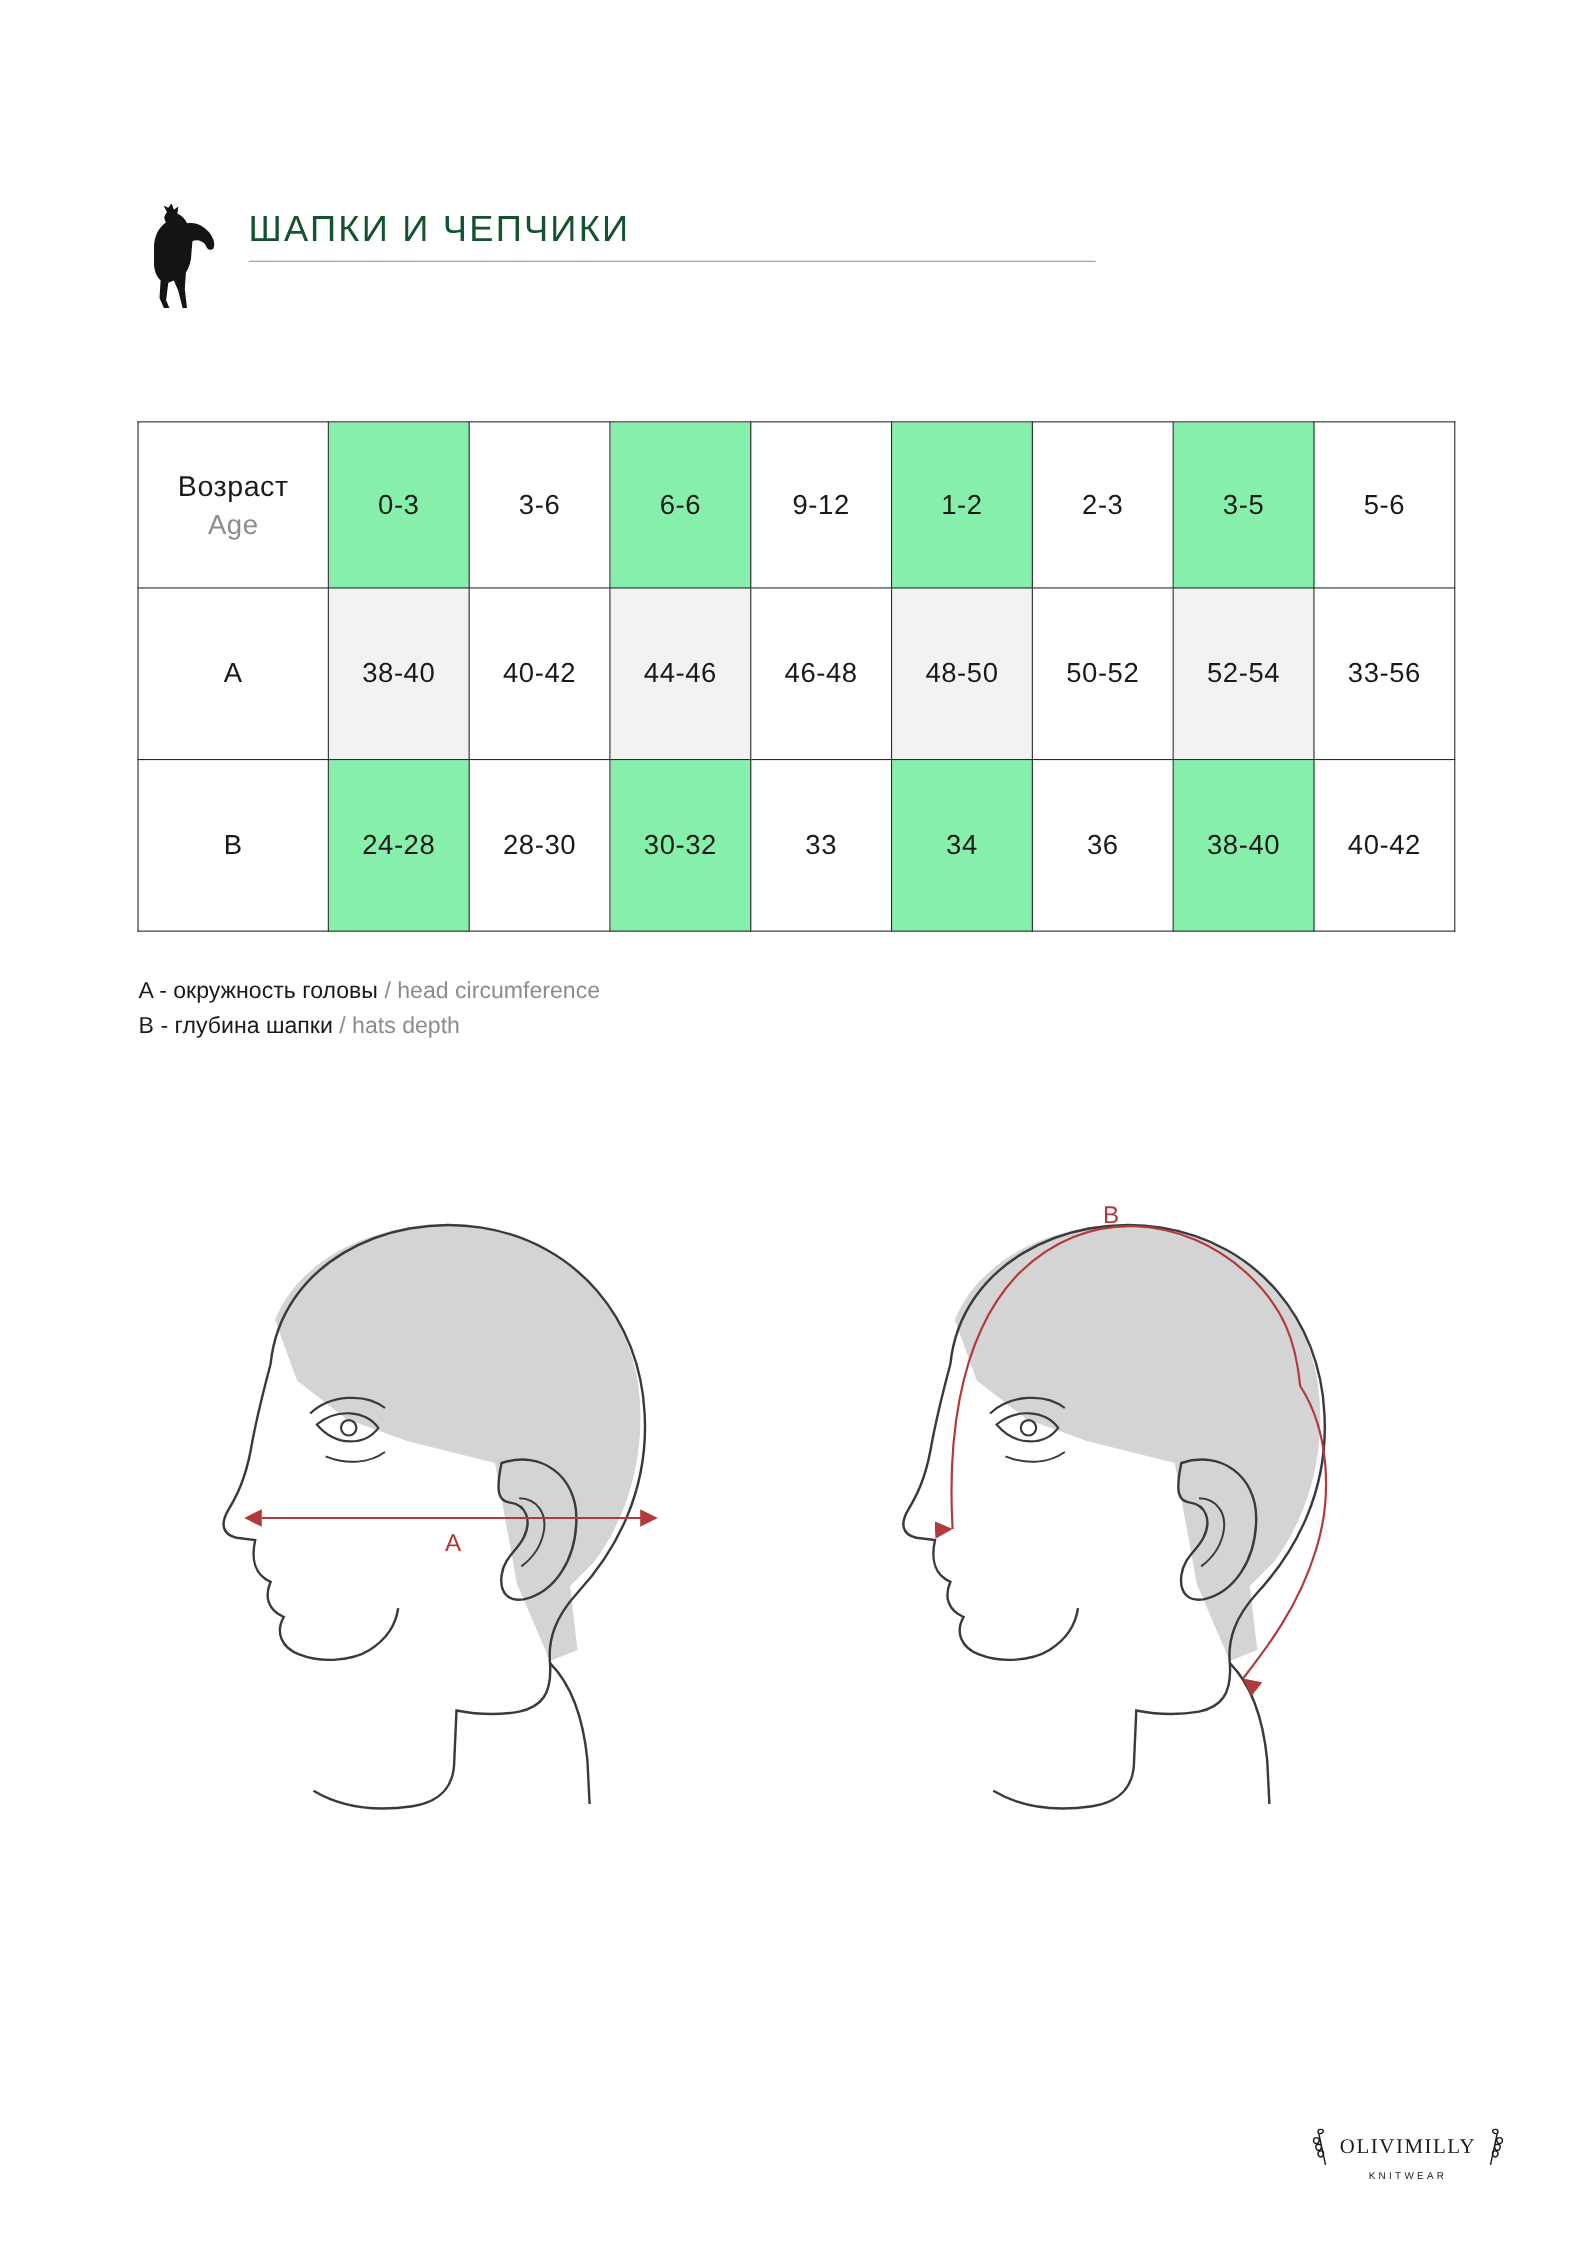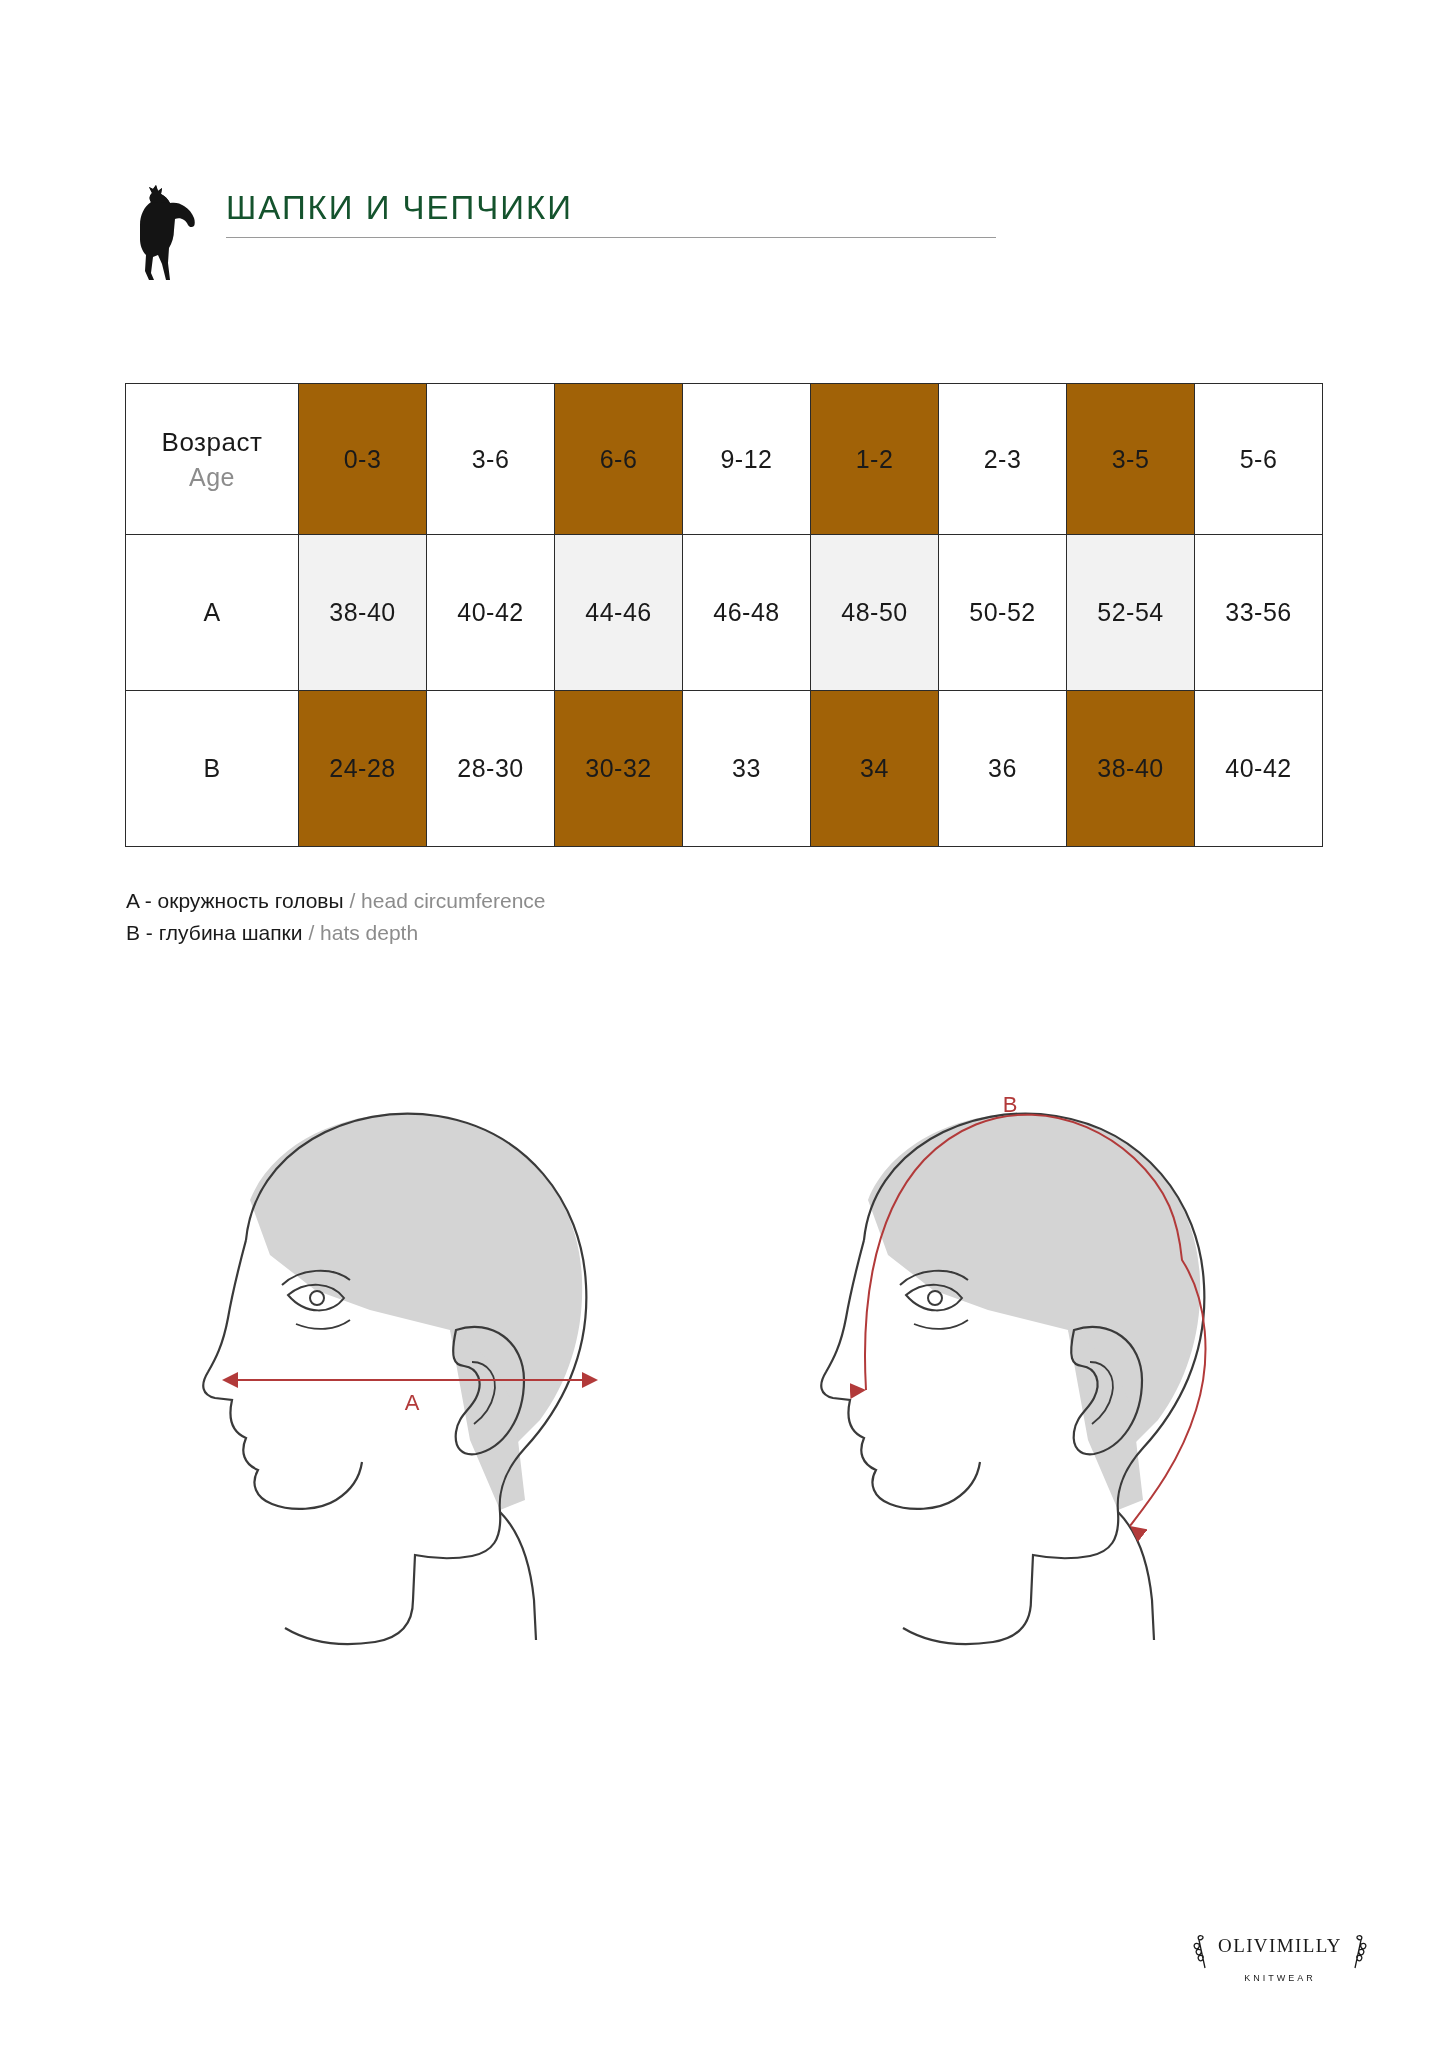--- a/index.html
+++ b/index.html
@@ -87,21 +87,21 @@
   .cell-age-label .ru {
     font-size: 26px;
     color: #1a1a1a;
     line-height: 36px;
   }
   .cell-age-label .en {
     font-size: 25px;
     color: #8c8c8c;
     line-height: 34px;
   }
-  .shade-dark  { background: #a16207; }
+  .shade-dark  { background: #86efac; }
   .shade-light { background: #f2f2f2; }
   .row-letter  { font-size: 27px; }
 
   
   .legend {
     position: absolute;
     left: 126px;
     top: 885px;
     font-size: 21px;
     line-height: 32px;
@@ -122,20 +122,21 @@
   
   .footer-logo {
     position: absolute;
     left: 1185px;
     top: 1935px;
     width: 190px;
     text-align: center;
   }
   .logo-row {
     display: flex;
+    align-items: center;
     justify-content: center;
     gap: 6px;
   }
   .logo-text {
     font-size: 19px;
     letter-spacing: 1.4px;
     color: #1a1a1a;
     font-family: "Liberation Serif", serif;
   }
   .logo-sub {

